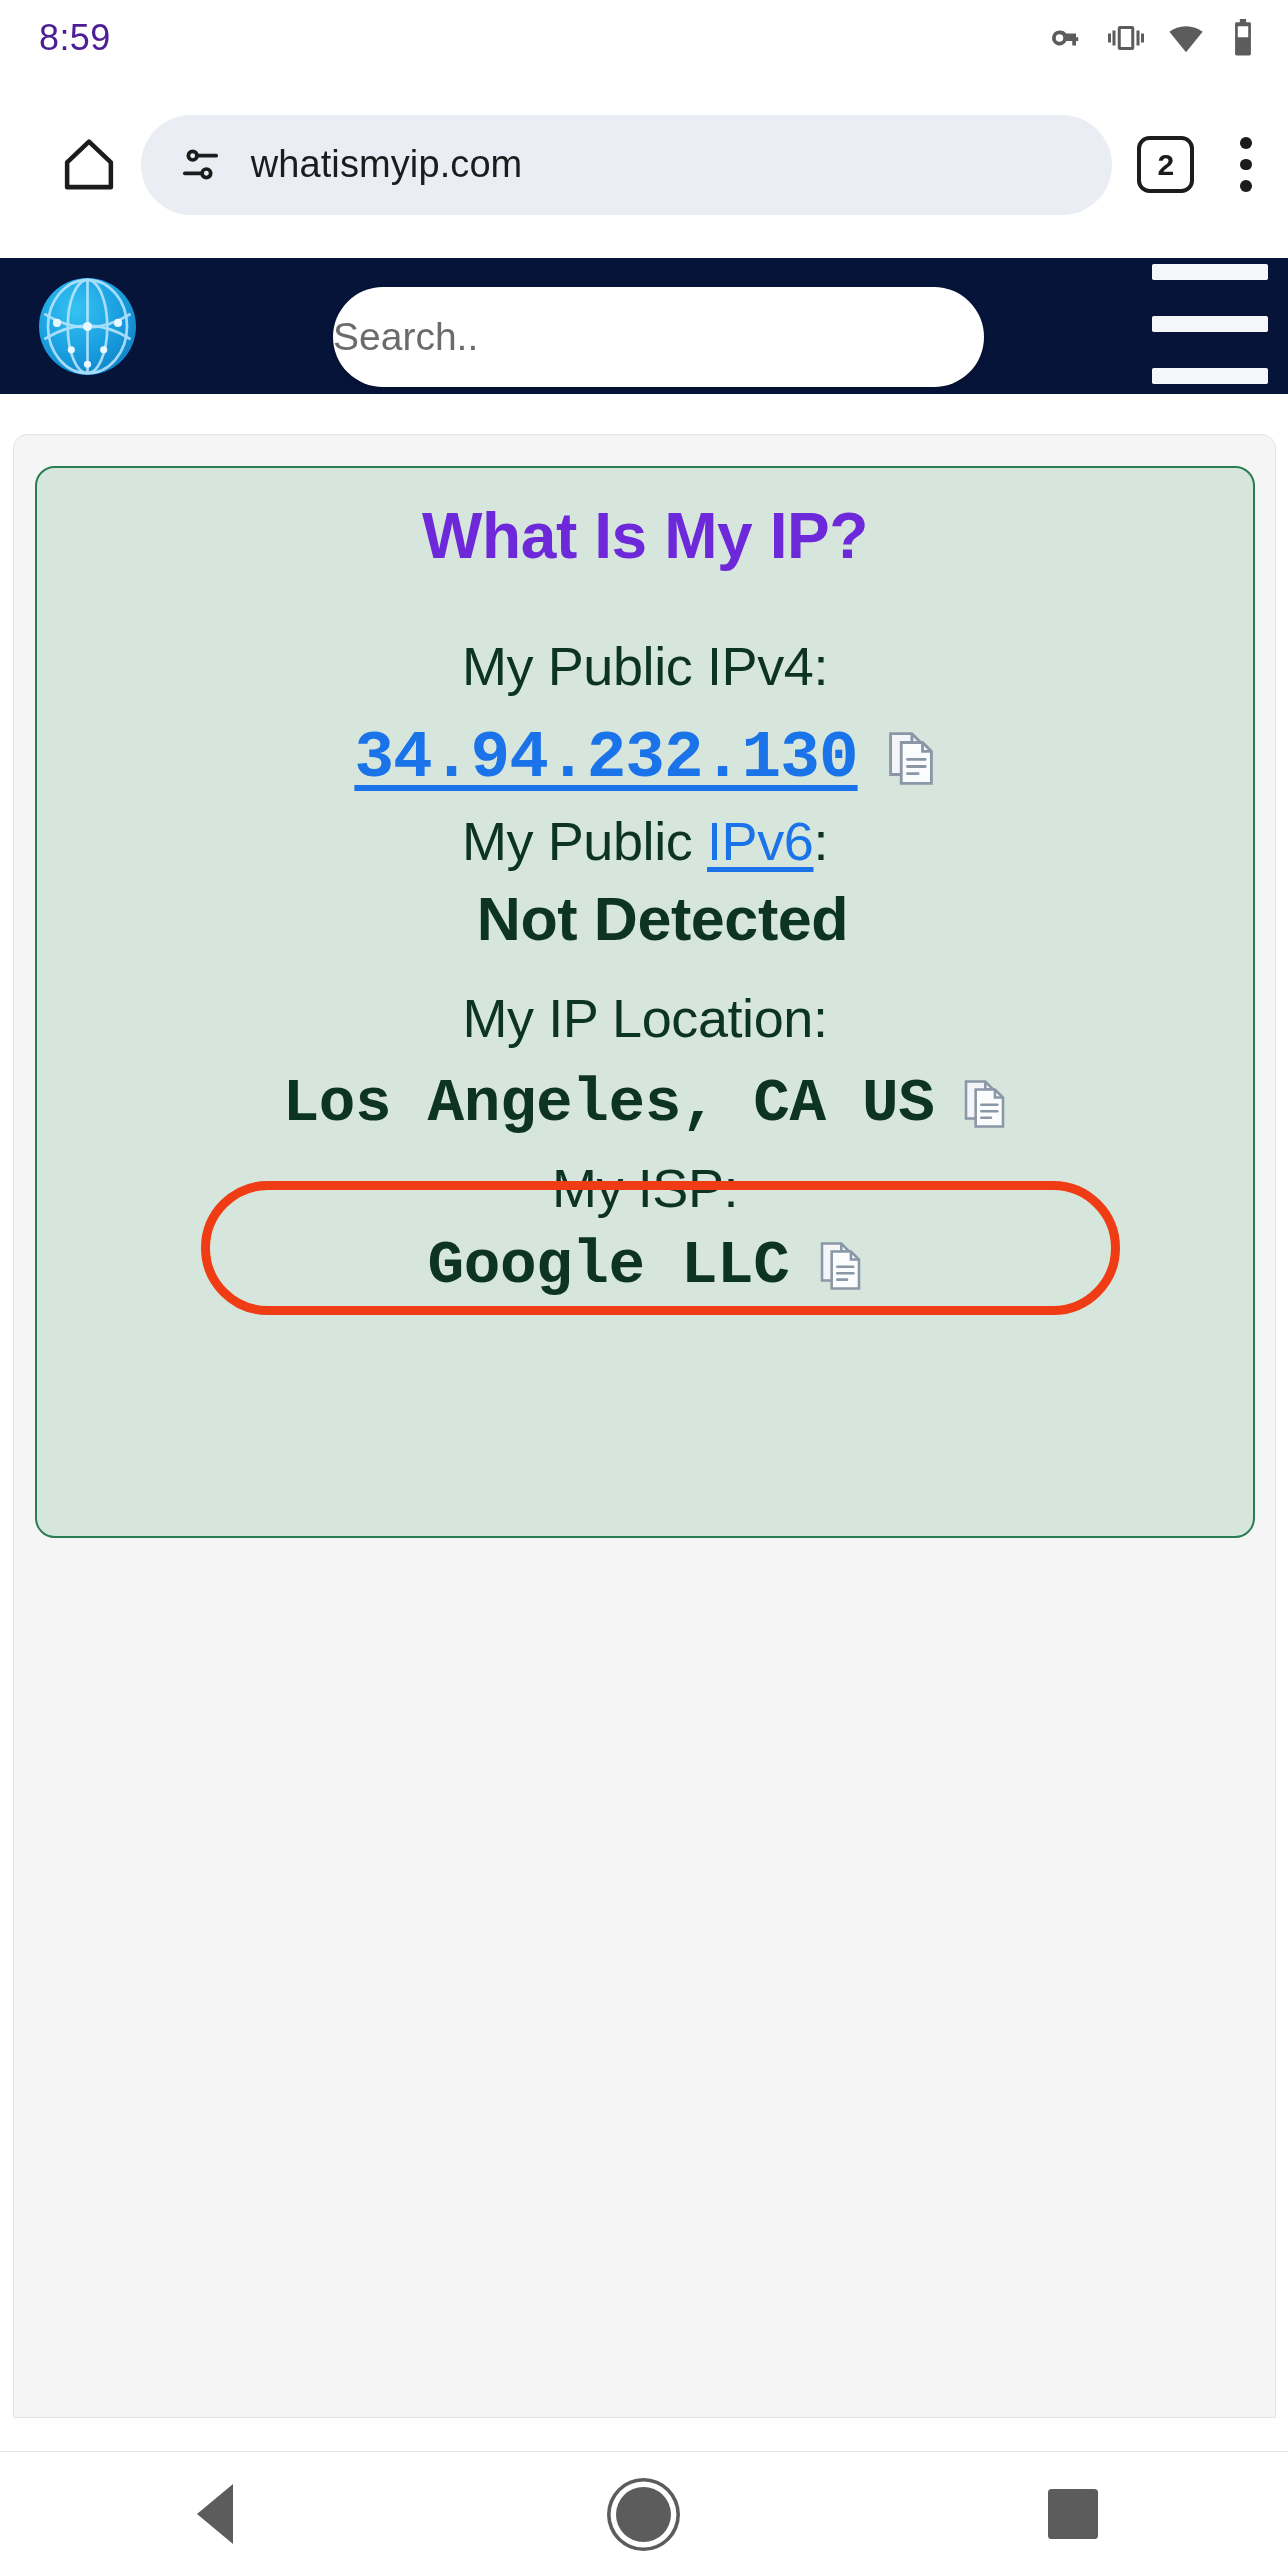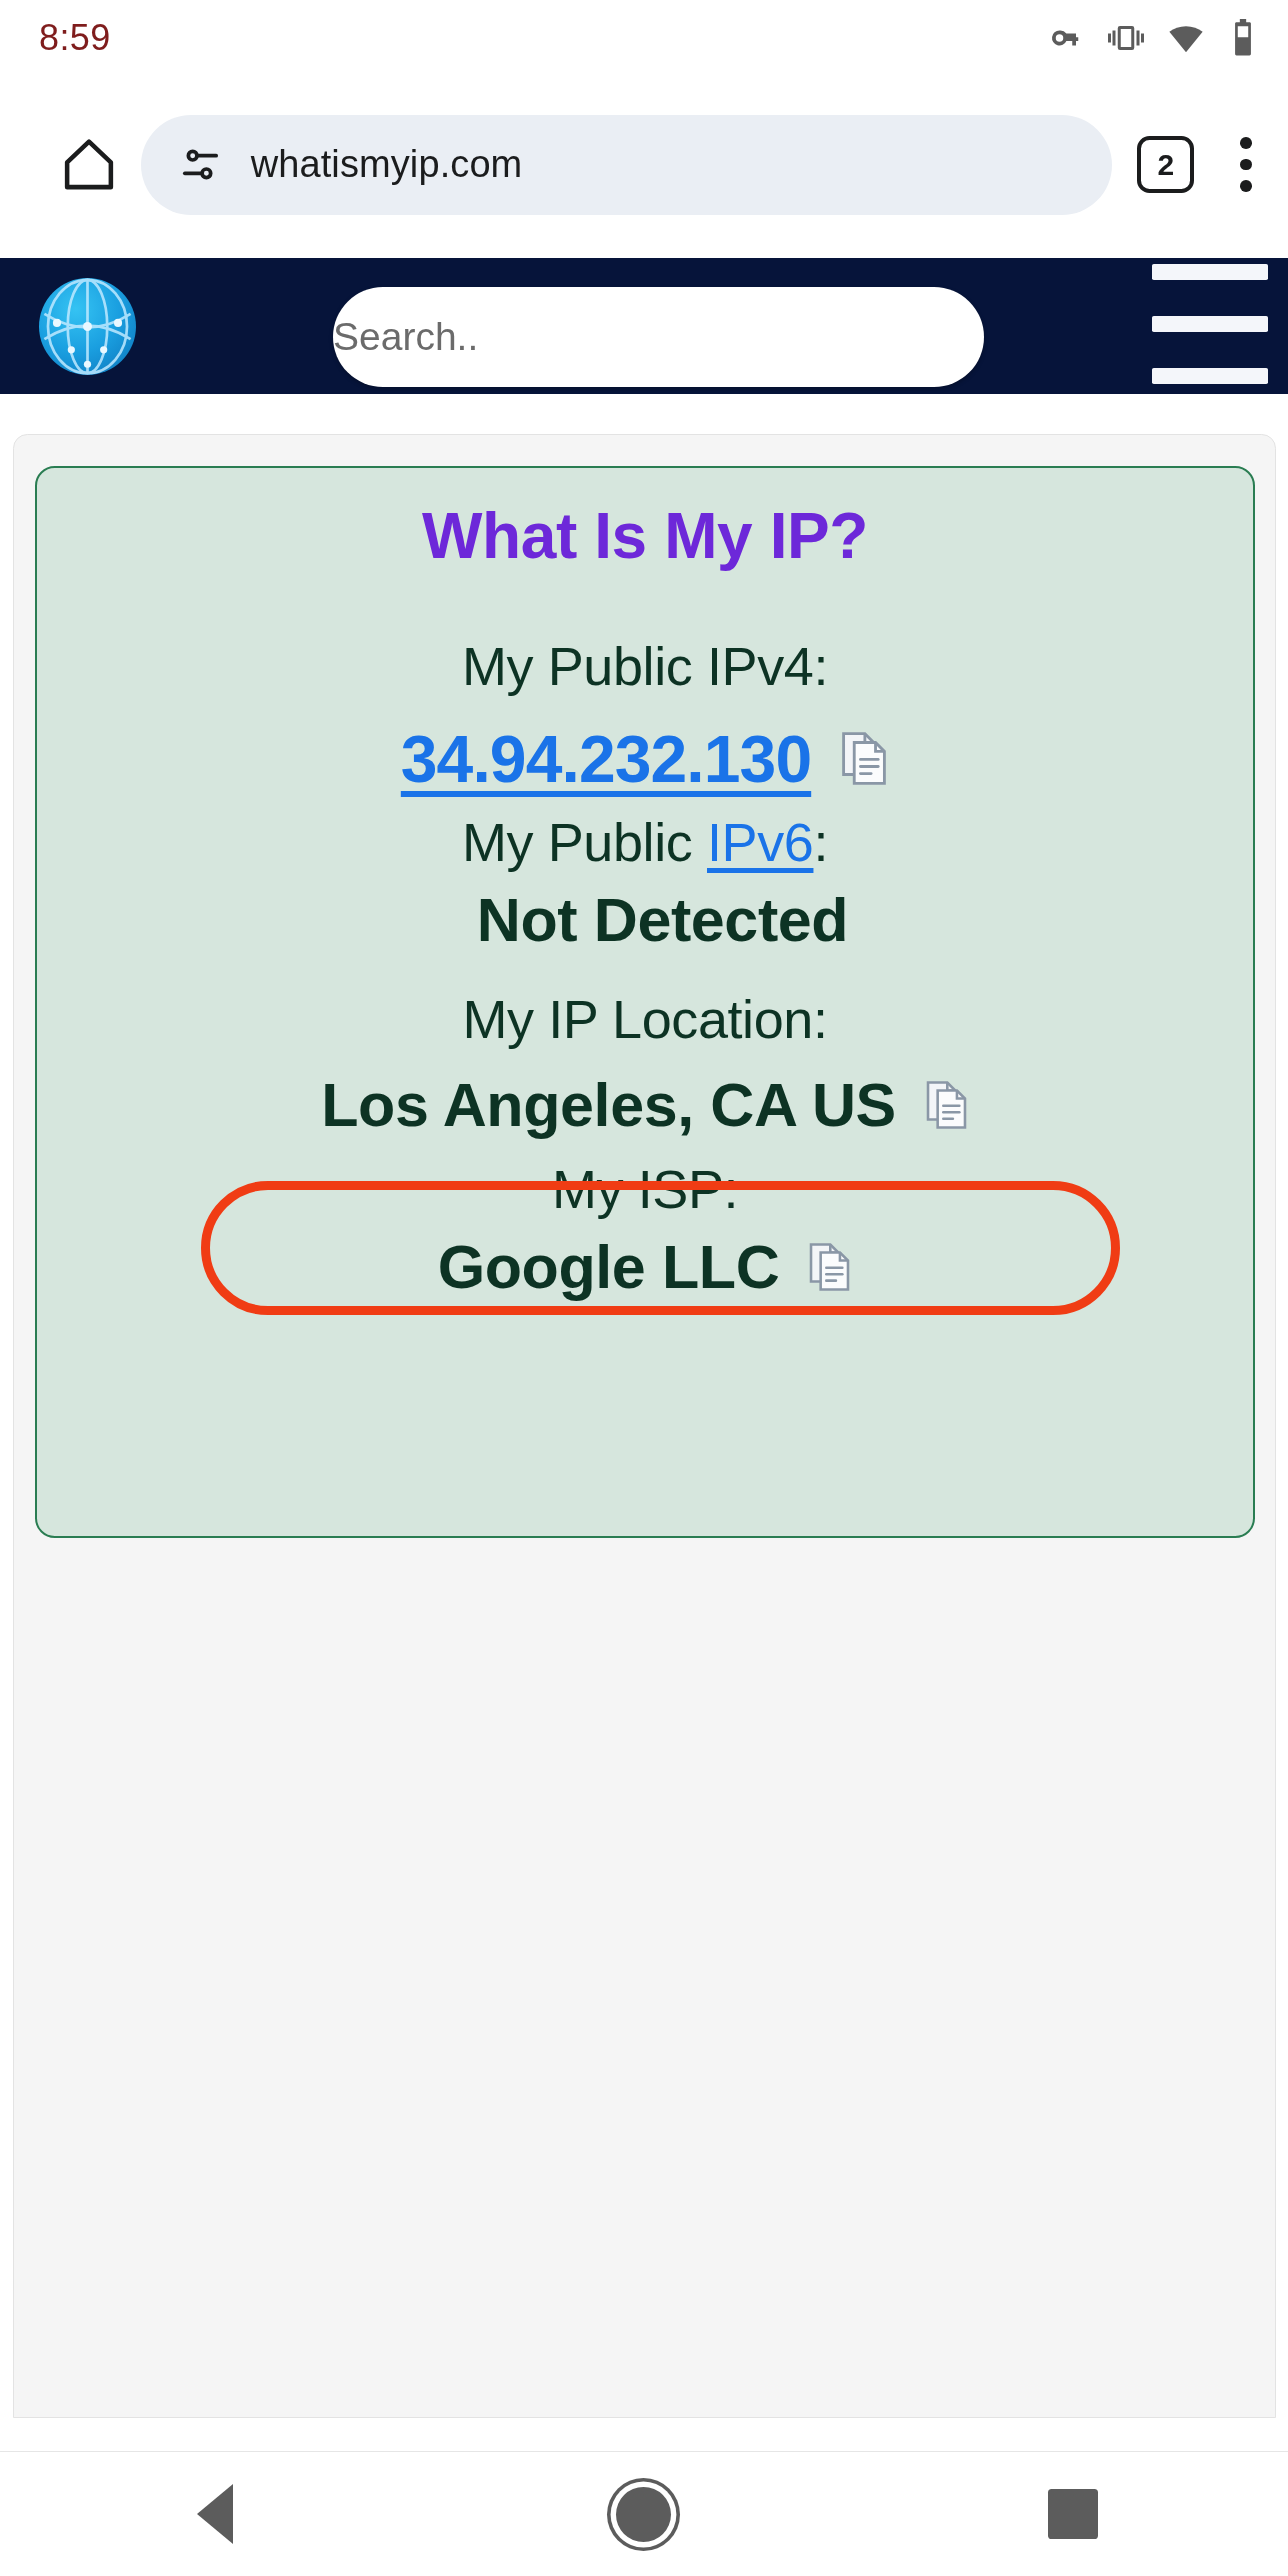--- a/index.html
+++ b/index.html
@@ -10,21 +10,21 @@
     overflow:hidden;
   }
   #screen { position:relative; width:1288px; height:2576px; background:#ffffff; }
 
   
   .statusbar {
     position:absolute; left:0; top:0; width:1288px; height:75px;
     display:flex; align-items:center; justify-content:space-between;
     padding:0 30px 0 39px; background:#ffffff;
   }
-  .status-time { font-size:36px; color:#7f1d1d; letter-spacing:0.4px; line-height:1; }
+  .status-time { font-size:36px; color:#4c1d95; letter-spacing:0.4px; line-height:1; }
   .status-icons { display:flex; align-items:center; gap:23px; }
   .status-icons svg { display:block; }
 
   
   .toolbar {
     position:absolute; left:15px; top:75px; width:1288px; height:179px;
     display:flex; align-items:center; background:#ffffff; padding:0 25px 0 33px;
   }
   .home-btn { width:82px; height:82px; display:flex; align-items:center; justify-content:center; flex:0 0 auto; }
   .omnibox {
@@ -89,21 +89,21 @@
     margin-top:32px; font-size:64px; font-weight:bold; color:#6d28d9;
     line-height:1.15; letter-spacing:-0.4px;
   }
   .label {
     font-size:54px; color:#0d3324; line-height:1.1; letter-spacing:-0.4px;
   }
   .value {
     font-size:61px; font-weight:bold; color:#0d3324; line-height:1.05;
     letter-spacing:-0.4px;
   }
-  .row { display:flex; align-items:center; justify-content:center; gap:28px; }
+  .row { display:flex; align-items:center; justify-content:center; gap:28px;font-family:Liberation Mono, monospace; }
   .iplink {
     font-size:66px; font-weight:bold; color:#1a73e8;
     text-decoration:underline; text-decoration-thickness:6.3px;
     text-underline-offset:9px; letter-spacing:-0.9px;
   }
   .inlink {
     color:#1a73e8; text-decoration:underline;
     text-decoration-thickness:5.4px; text-underline-offset:7.2px;
   }
 

